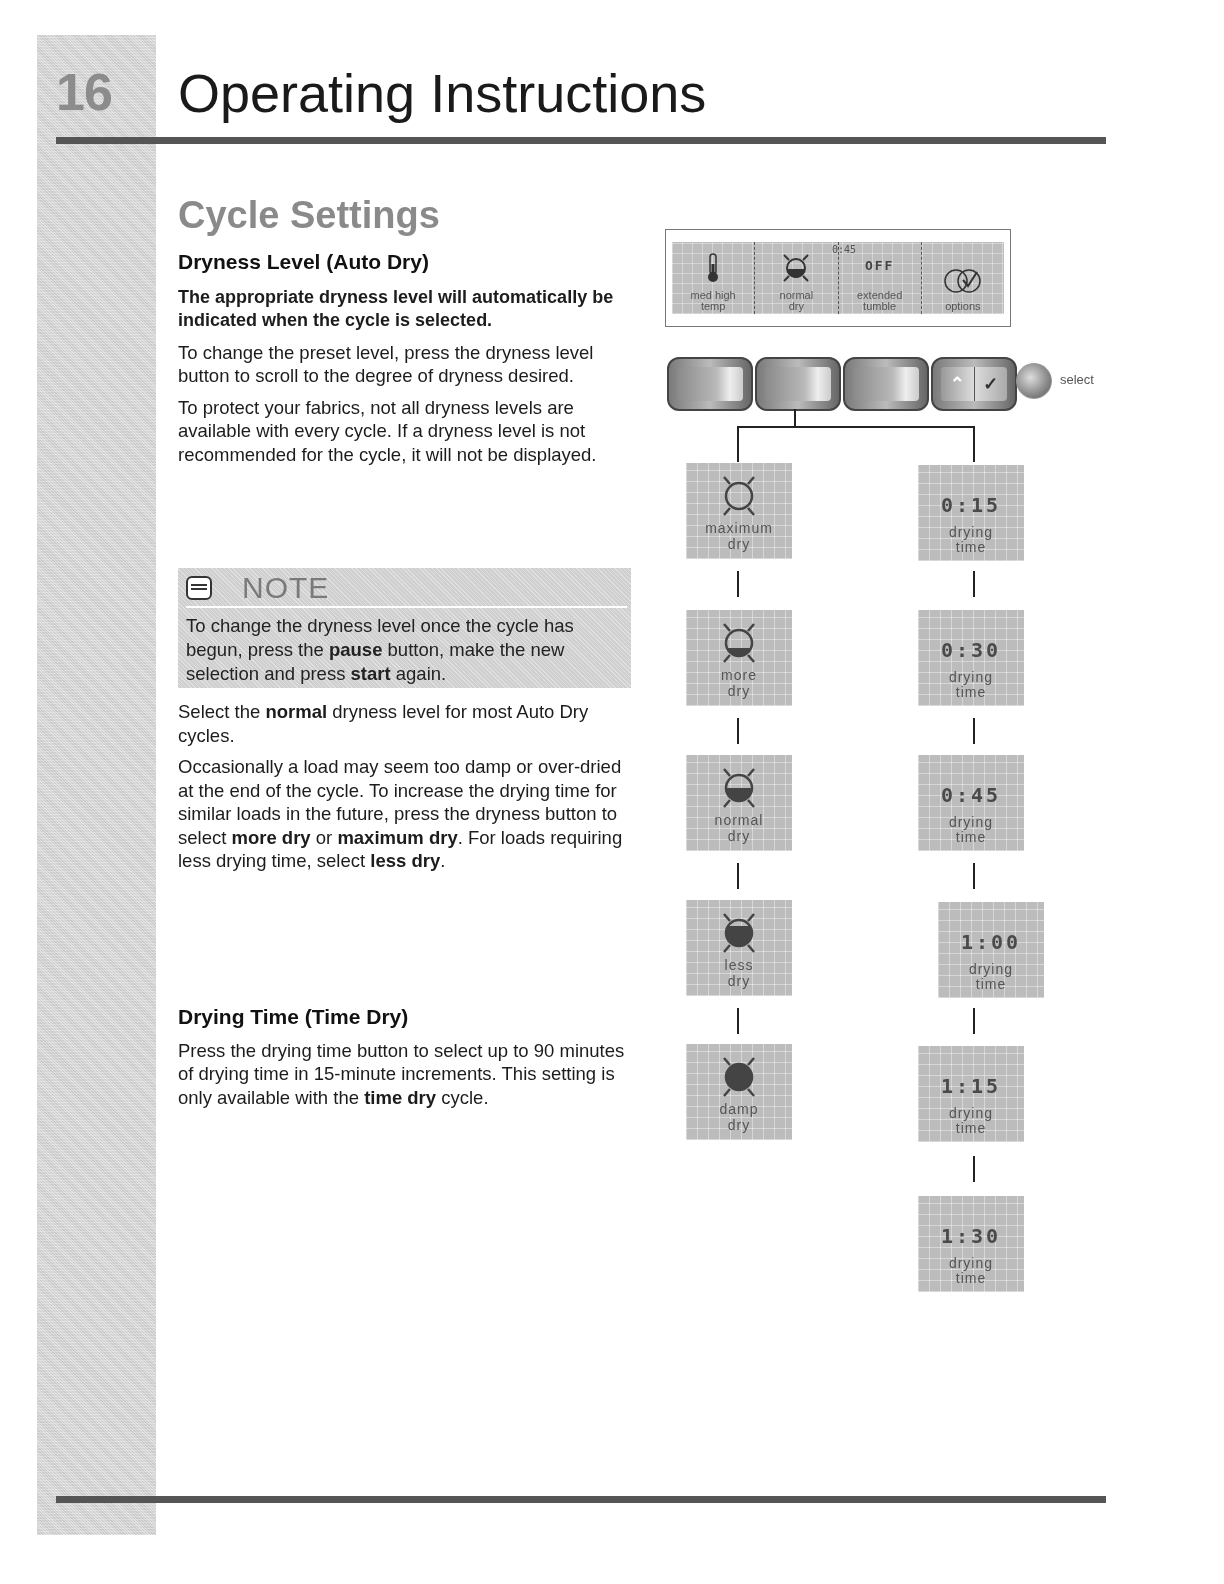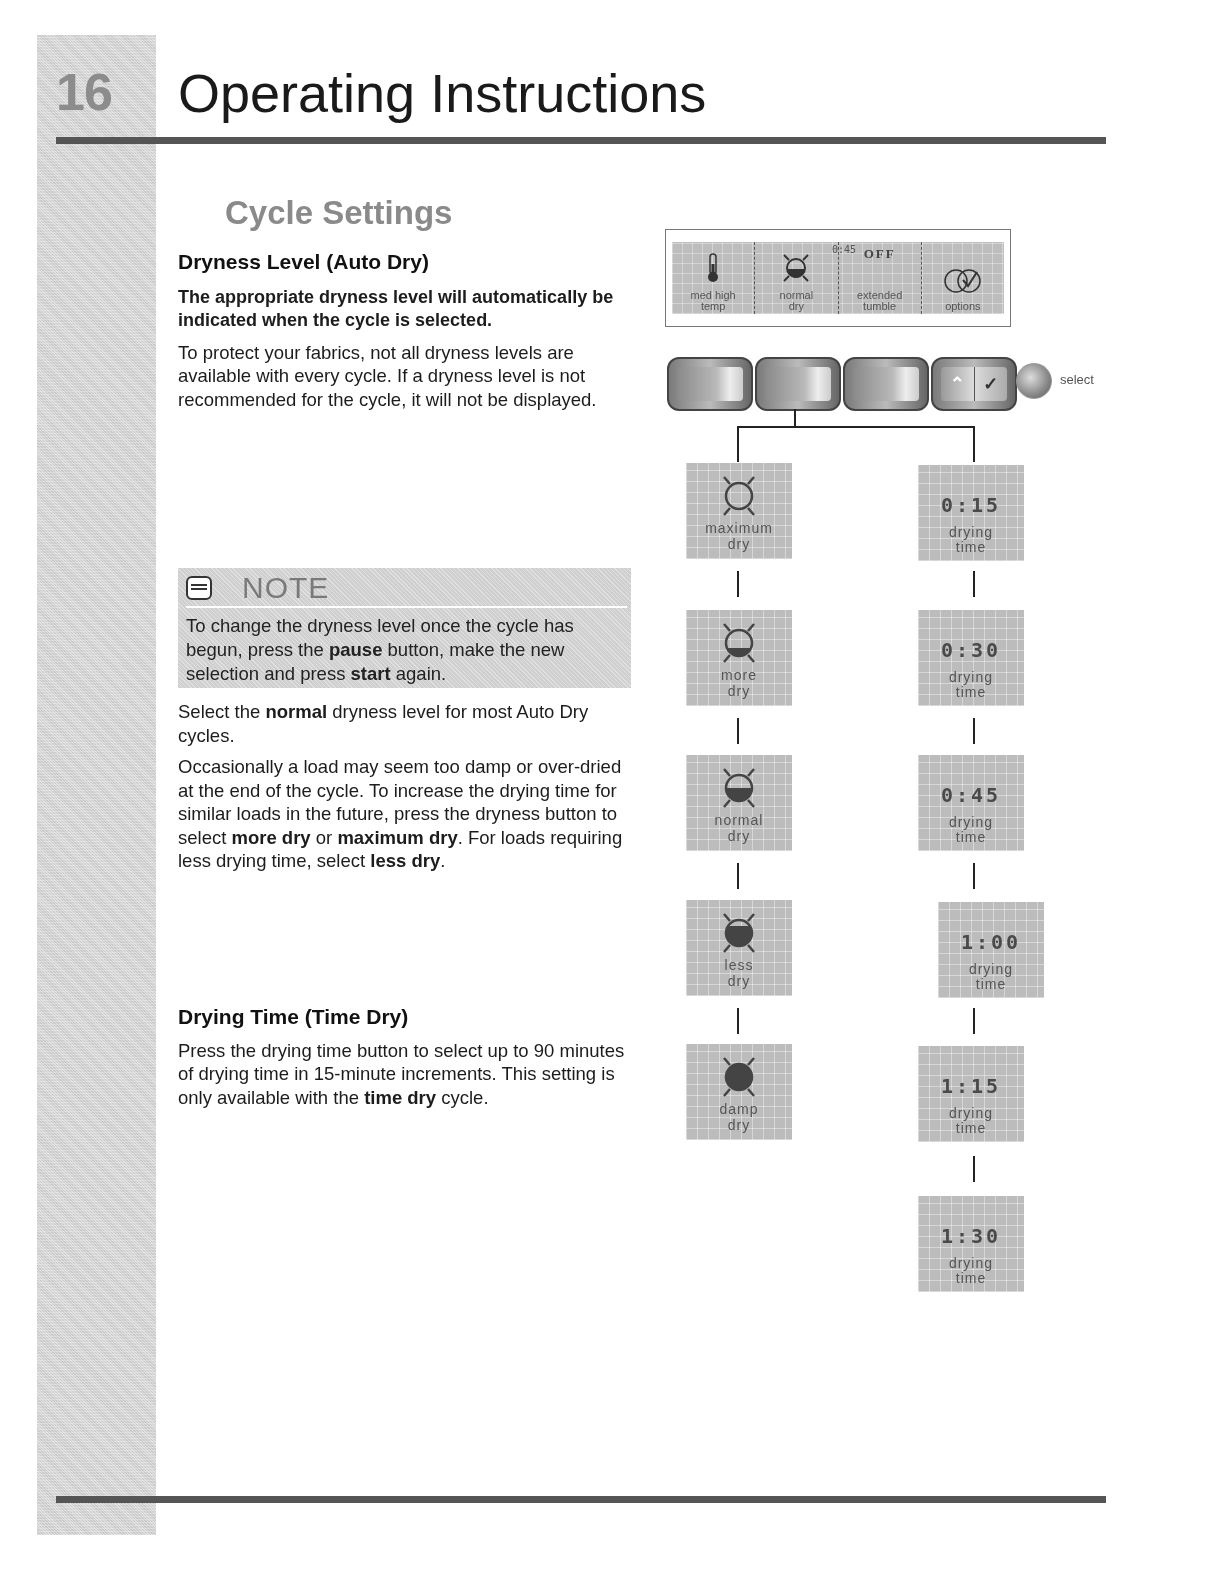--- a/index.html
+++ b/index.html
@@ -9,21 +9,21 @@
       background: repeating-linear-gradient(45deg,#c9c9c9 0 1px,#dedede 1px 2px),#d4d4d4;
       background-color:#d0d0d0; }
     .side-bar::after{content:"";position:absolute;inset:0;
       background:repeating-linear-gradient(0deg,rgba(255,255,255,.25) 0 1px,transparent 1px 3px);}
     .page-num { position:absolute; left:56px; top:62px; font-size:52px; font-weight:bold;
       color:#8c8c8c; letter-spacing:-1px; z-index:2; }
     .page-title { position:absolute; left:178px; top:62px; font-size:54px; color:#1a1a1a; }
     .rule { position:absolute; left:56px; width:1050px; height:7px; background:#555; }
     .rule.top { top:137px; }
     .rule.bottom { top:1496px; }
-    .section-title { position:absolute; left:178px; top:194px; font-size:33px; font-weight:bold; color:#8a8a8a;margin-left:47px; }
+    .section-title { position:absolute; left:178px; top:194px; font-size:38px; font-weight:bold; color:#8a8a8a; }
     .col { position:absolute; left:178px; width:455px; font-size:18.5px; line-height:23.5px; color:#1c1c1c; }
     .col p { margin:0 0 8px 0; }
     .sub-h { font-size:21px; font-weight:bold; margin:0; color:#111; }
     .lead { font-weight:bold; font-size:18px; }
     b { font-weight:bold; }
 
     .note { position:absolute; left:178px; top:568px; width:453px; height:120px;
       background:#cfcfcf;
       background-image:repeating-linear-gradient(45deg,rgba(255,255,255,.35) 0 1px,transparent 1px 3px); }
     .note-head { position:absolute; left:8px; top:4px; height:32px; display:flex; align-items:center; }
@@ -78,20 +78,21 @@
 <div class="side-bar"></div>
 <div class="page-num">16</div>
 <div class="page-title">Operating Instructions</div>
 <div class="rule top"></div>
 
 <div class="section-title">Cycle Settings</div>
 
 <div class="col" style="top:250px;">
   <p class="sub-h" style="margin-bottom:12px;">Dryness Level (Auto Dry)</p>
   <p class="lead">The appropriate dryness level will automatically be indicated when the cycle is selected.</p>
+  <p>To change the preset level, press the dryness level button to scroll to the degree of dryness desired.</p>
   <p>To protect your fabrics, not all dryness levels are available with every cycle. If a dryness level is not recommended for the cycle, it will not be displayed.</p>
 </div>
 
 <div class="note">
   <div class="note-head">
     <span class="note-icon"></span>
     <span class="note-label">NOTE</span>
   </div>
   <div class="note-line"></div>
   <div class="note-text"><span>To change the dryness level once the cycle has begun, press the </span><b>pause</b><span> button, make the new selection and press </span><b>start</b><span> again.</span></div>
@@ -131,21 +132,21 @@
           </g>
           <circle cx="18" cy="16" r="9" fill="none" stroke="#333" stroke-width="2"></circle>
           <path d="M9 17 A9 9 0 0 0 27 17 Z" fill="#333"></path>
         </svg>
       <div class="lbl">
           <div>normal</div>
           <div>dry</div>
         </div>
     </div>
     <div class="pcell">
-      <div class="ico off" style="top:4px;font-family:Liberation Serif, serif;">OFF</div>
+      <div class="ico off" style="top:16px;">OFF</div>
       <div class="lbl">
           <div>extended</div>
           <div>tumble</div>
         </div>
     </div>
     <div class="pcell">
       <svg class="ico" width="44" height="30" viewBox="0 0 44 30">
           <circle cx="15" cy="15" r="11" fill="none" stroke="#333" stroke-width="1.5"></circle>
           <circle cx="28" cy="15" r="11" fill="none" stroke="#333" stroke-width="1.5"></circle>
           <path d="M22 14 L27 20 L36 6" fill="none" stroke="#333" stroke-width="2"></path>

